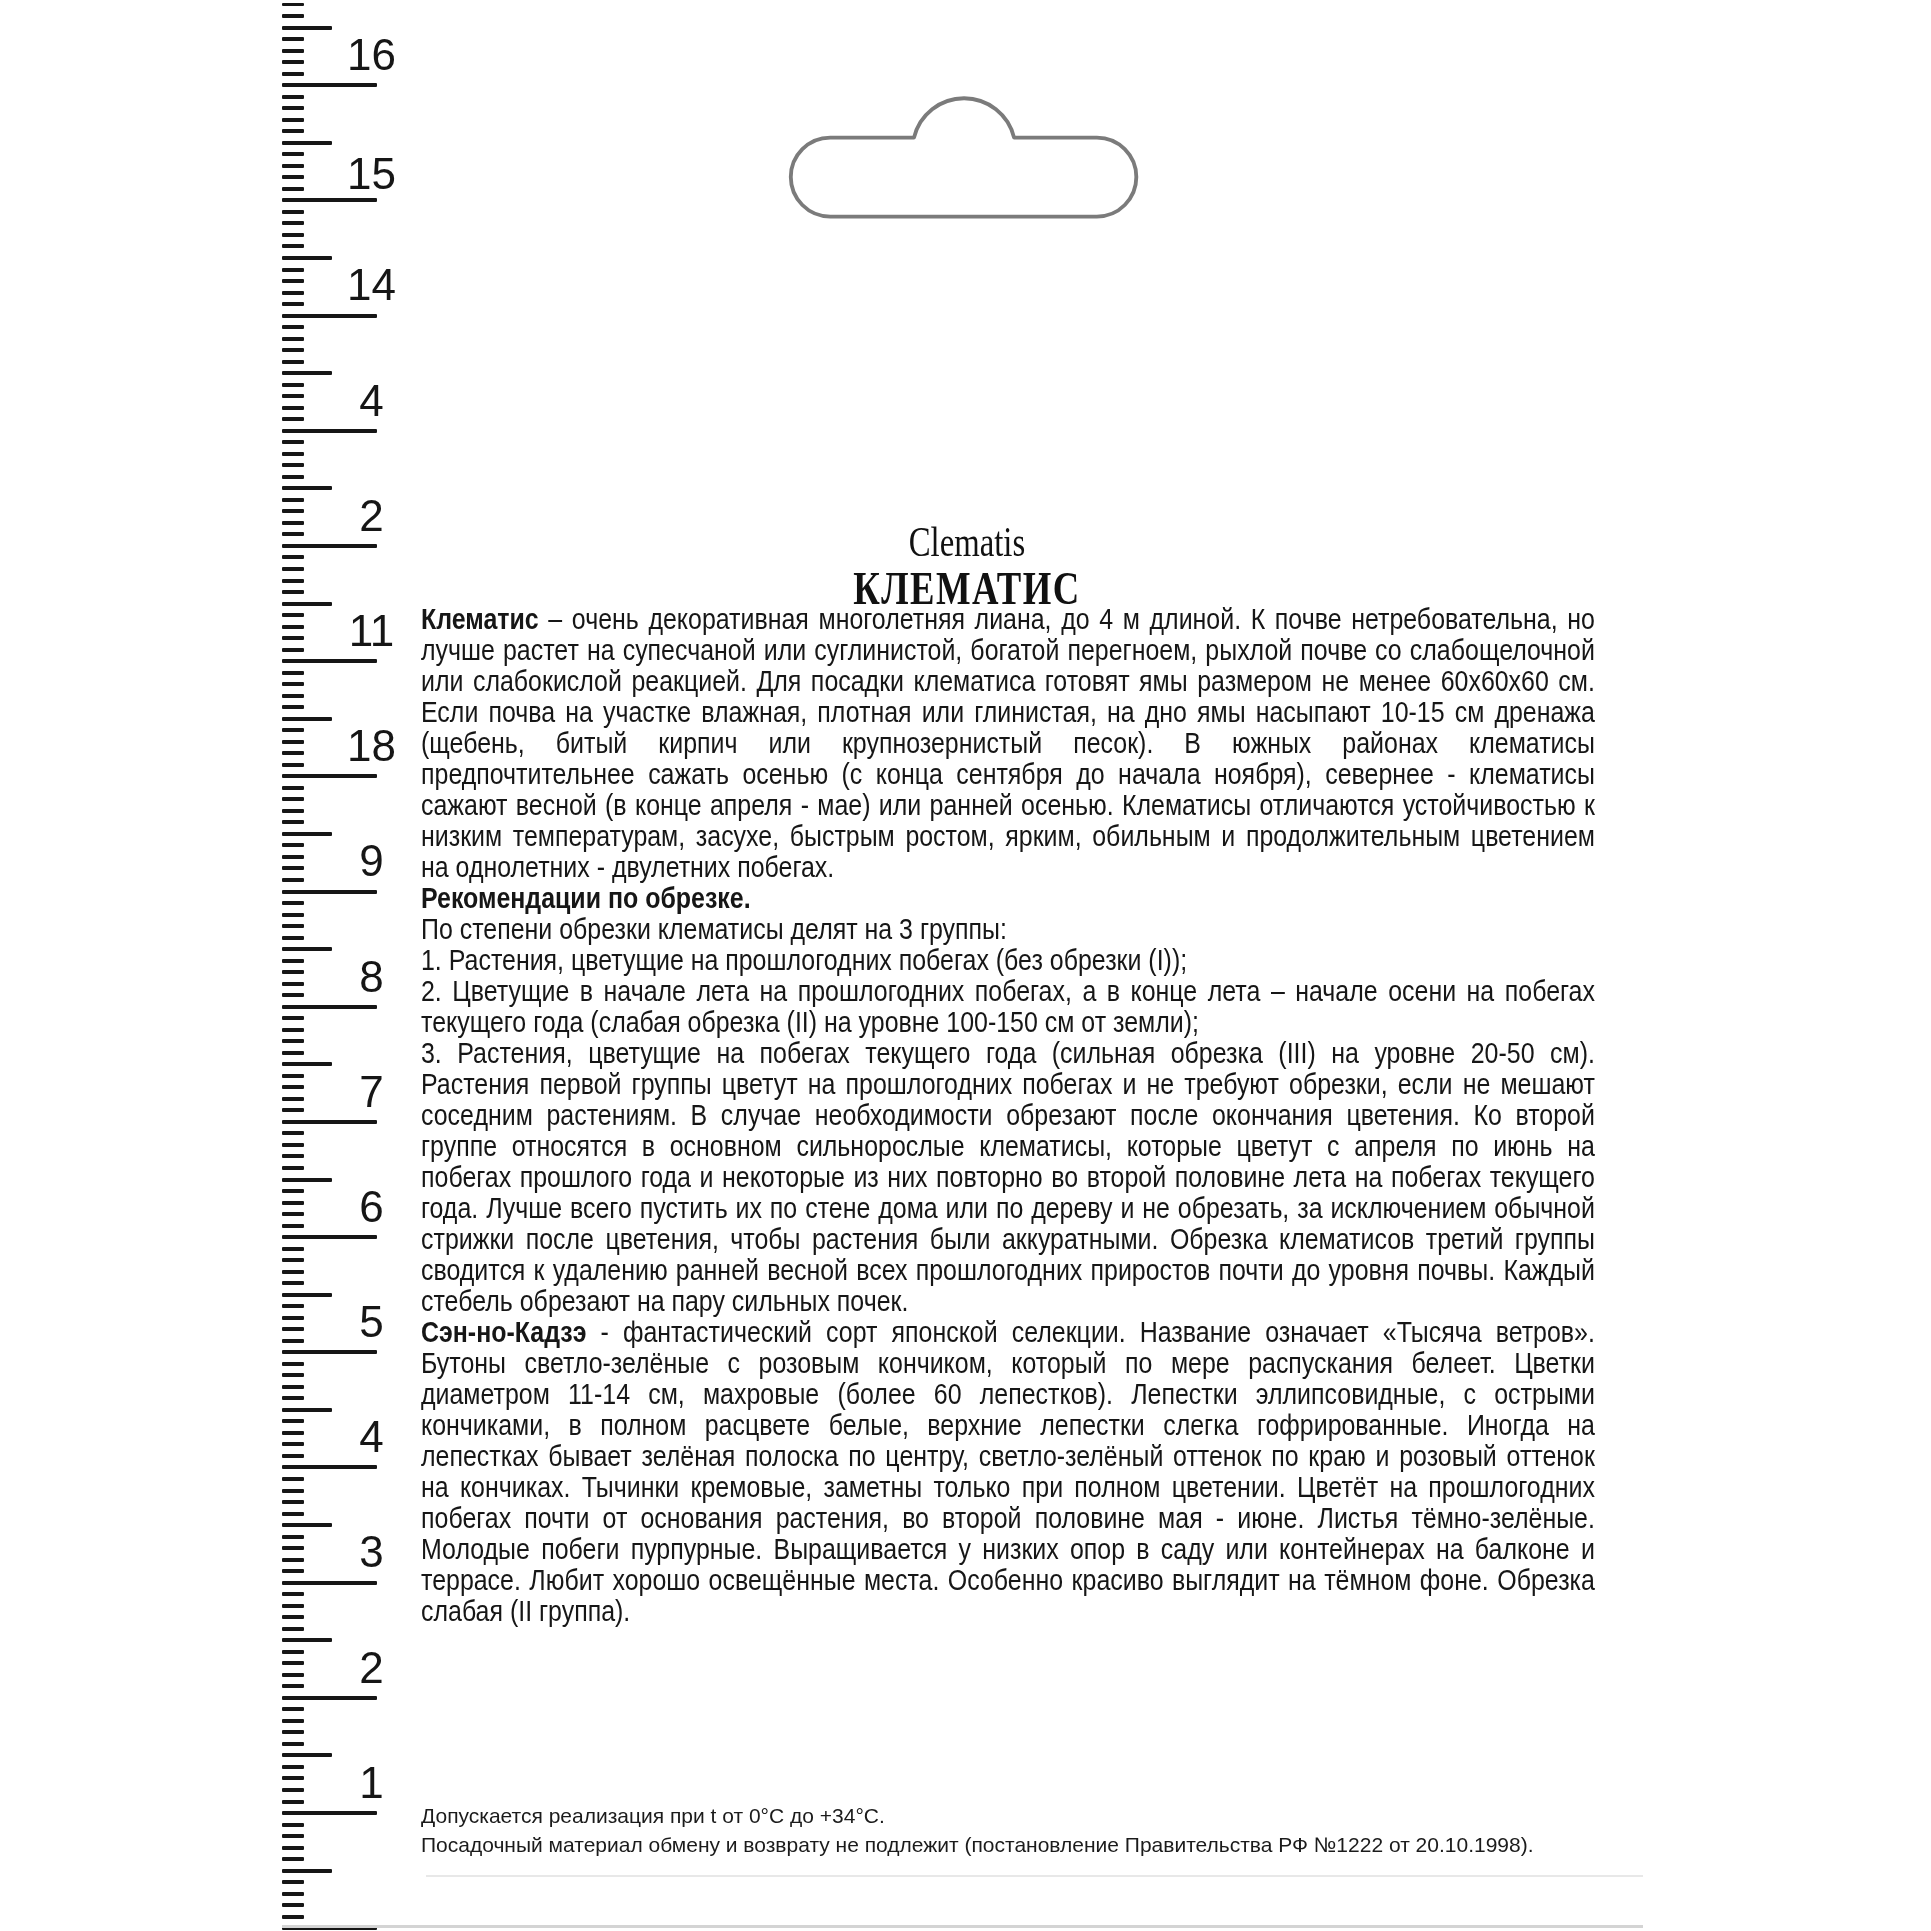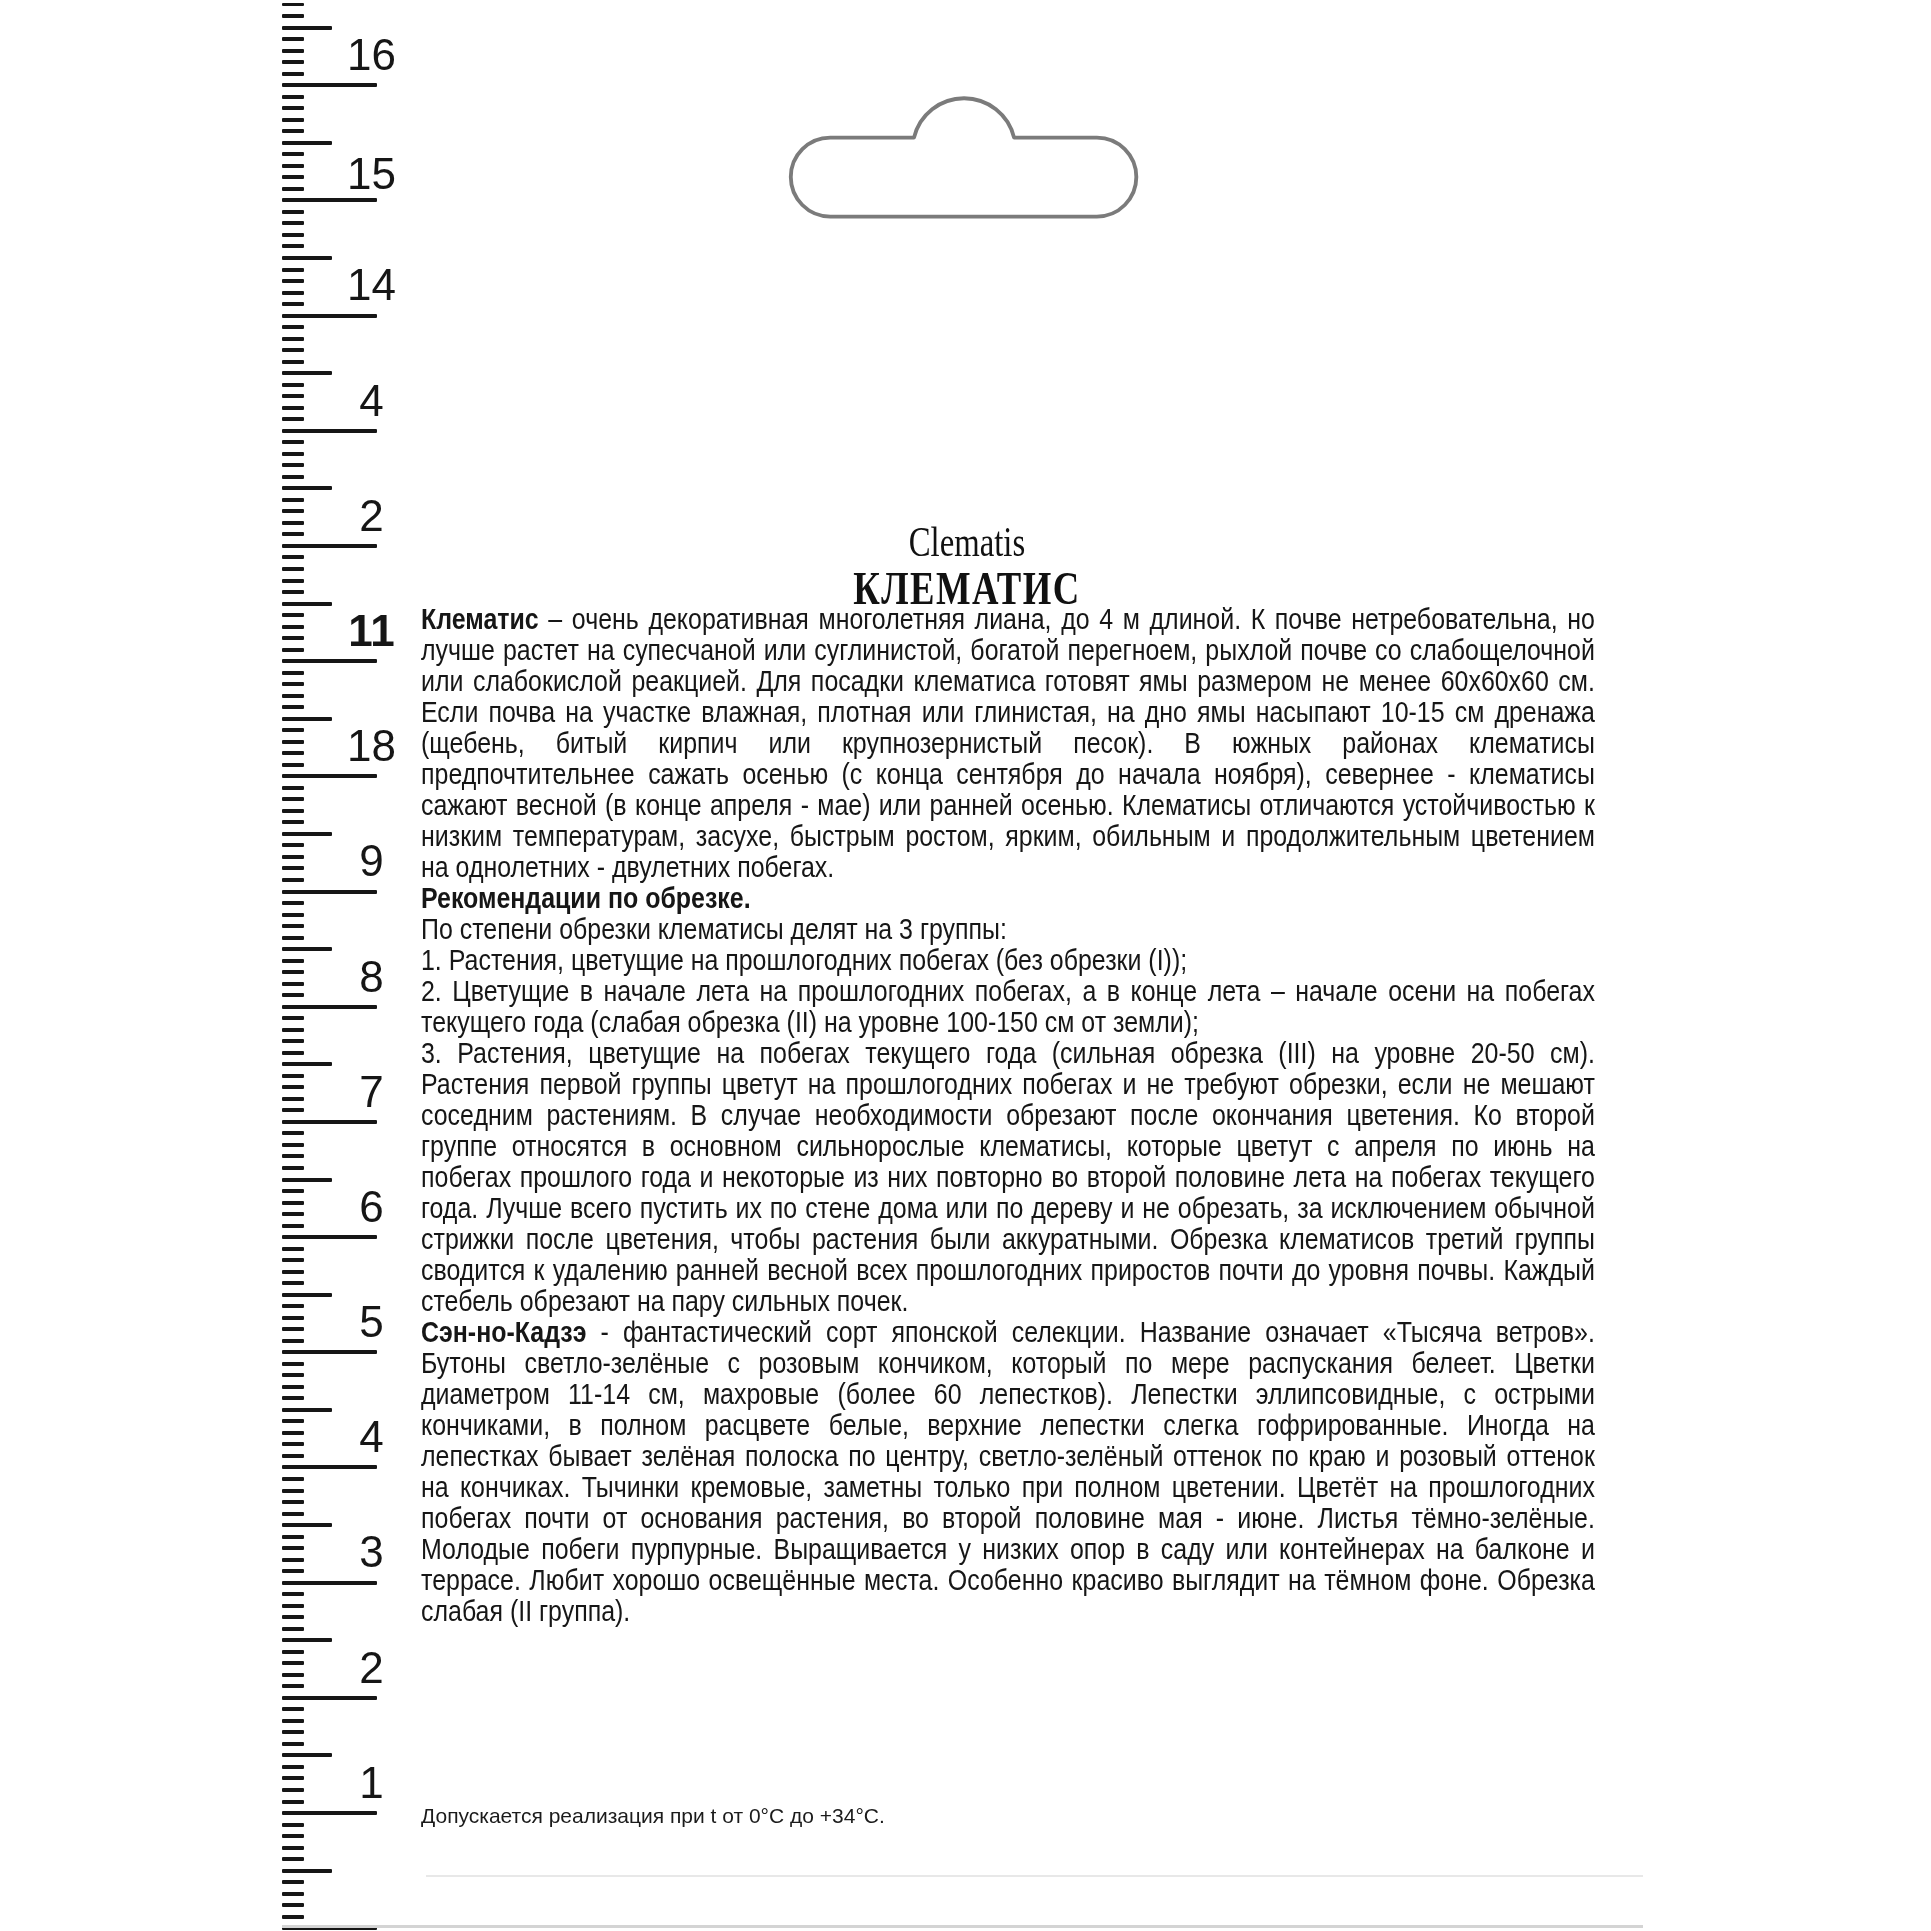--- a/index.html
+++ b/index.html
@@ -202,21 +202,21 @@
       <div class="ruler-tick" style="left: 282px; top: 49px; width: 22px;"></div>
       <div class="ruler-tick" style="left: 282px; top: 37px; width: 22px;"></div>
       <div class="ruler-tick" style="left: 282px; top: 26px; width: 50px;"></div>
       <div class="ruler-tick" style="left: 282px; top: 14px; width: 22px;"></div>
       <div class="ruler-tick" style="left: 282px; top: 2.6px; width: 22px;"></div>
       <div class="ruler-label" style="left: 304px; top: 33px;">16</div>
       <div class="ruler-label" style="left: 304px; top: 152px;">15</div>
       <div class="ruler-label" style="left: 304px; top: 263px;">14</div>
       <div class="ruler-label" style="left: 304px; top: 379px;">4</div>
       <div class="ruler-label" style="left: 304px; top: 494px;">2</div>
-      <div class="ruler-label" style="left: 304px; top: 609px; font-weight: bold;">11</div>
+      <div class="ruler-label" style="left: 304px; top: 609px;">11</div>
       <div class="ruler-label" style="left: 304px; top: 724px;">18</div>
       <div class="ruler-label" style="left: 304px; top: 839px;">9</div>
       <div class="ruler-label" style="left: 304px; top: 955px;">8</div>
       <div class="ruler-label" style="left: 304px; top: 1070px;">7</div>
       <div class="ruler-label" style="left: 304px; top: 1185px;">6</div>
       <div class="ruler-label" style="left: 304px; top: 1300px;">5</div>
       <div class="ruler-label" style="left: 304px; top: 1415px;">4</div>
       <div class="ruler-label" style="left: 304px; top: 1530px;">3</div>
       <div class="ruler-label" style="left: 304px; top: 1646px;">2</div>
       <div class="ruler-label" style="left: 304px; top: 1761px;">1</div>
@@ -238,19 +238,20 @@
     <p class="bold">Рекомендации по обрезке.</p>
     <p>По степени обрезки клематисы делят на 3 группы:</p>
     <p>1. Растения, цветущие на прошлогодних побегах (без обрезки (I));</p>
     <p>2. Цветущие в начале лета на прошлогодних побегах, а в конце лета – начале осени на  побегах текущего года (слабая обрезка (II) на уровне 100-150 см от земли);</p>
     <p>3. Растения, цветущие на побегах текущего года (сильная обрезка (III) на уровне 20-50 см). Растения первой группы цветут на прошлогодних побегах и не требуют обрезки, если не мешают соседним растениям. В случае необходимости обрезают после окончания цветения. Ко второй группе относятся в основном сильнорослые клематисы, которые цветут с апреля по июнь на побегах прошлого года и некоторые из них повторно во второй половине лета на побегах текущего года. Лучше всего пустить их по стене дома или по дереву и не обрезать, за исключением обычной стрижки после цветения, чтобы растения были аккуратными. Обрезка клематисов третий группы сводится к удалению ранней весной всех прошлогодних приростов почти до уровня почвы. Каждый стебель обрезают на пару сильных почек.</p>
     <p><span class="bold">Сэн-но-Кадзэ</span><span> - фантастический сорт японской селекции. Название означает «Тысяча ветров». Бутоны светло-зелёные с розовым кончиком, который по мере распускания белеет. Цветки диаметром 11-14 см, махровые (более 60 лепестков). Лепестки эллипсовидные, с острыми кончиками, в полном расцвете белые, верхние лепестки слегка гофрированные. Иногда на лепестках бывает зелёная полоска по центру, светло-зелёный оттенок по краю и розовый оттенок на кончиках. Тычинки кремовые, заметны только при полном цветении. Цветёт на прошлогодних побегах почти от основания растения, во второй половине мая - июне. Листья тёмно-зелёные. Молодые побеги пурпурные. Выращивается у низких опор в саду или контейнерах на балконе и террасе. Любит хорошо освещённые места. Особенно красиво выглядит на тёмном фоне. Обрезка слабая (II группа).</span></p>
   </div>
 
   <div class="fineprint">
     <div>Допускается реализация при t от 0°С до +34°С.</div>
+    <div>Посадочный материал обмену и возврату не подлежит (постановление Правительства РФ №1222 от 20.10.1998).</div>
   </div>
 
   <div class="fold-line"></div>
   <div class="bottom-line"></div>
 
 </div>
 
 
 </body></html>

